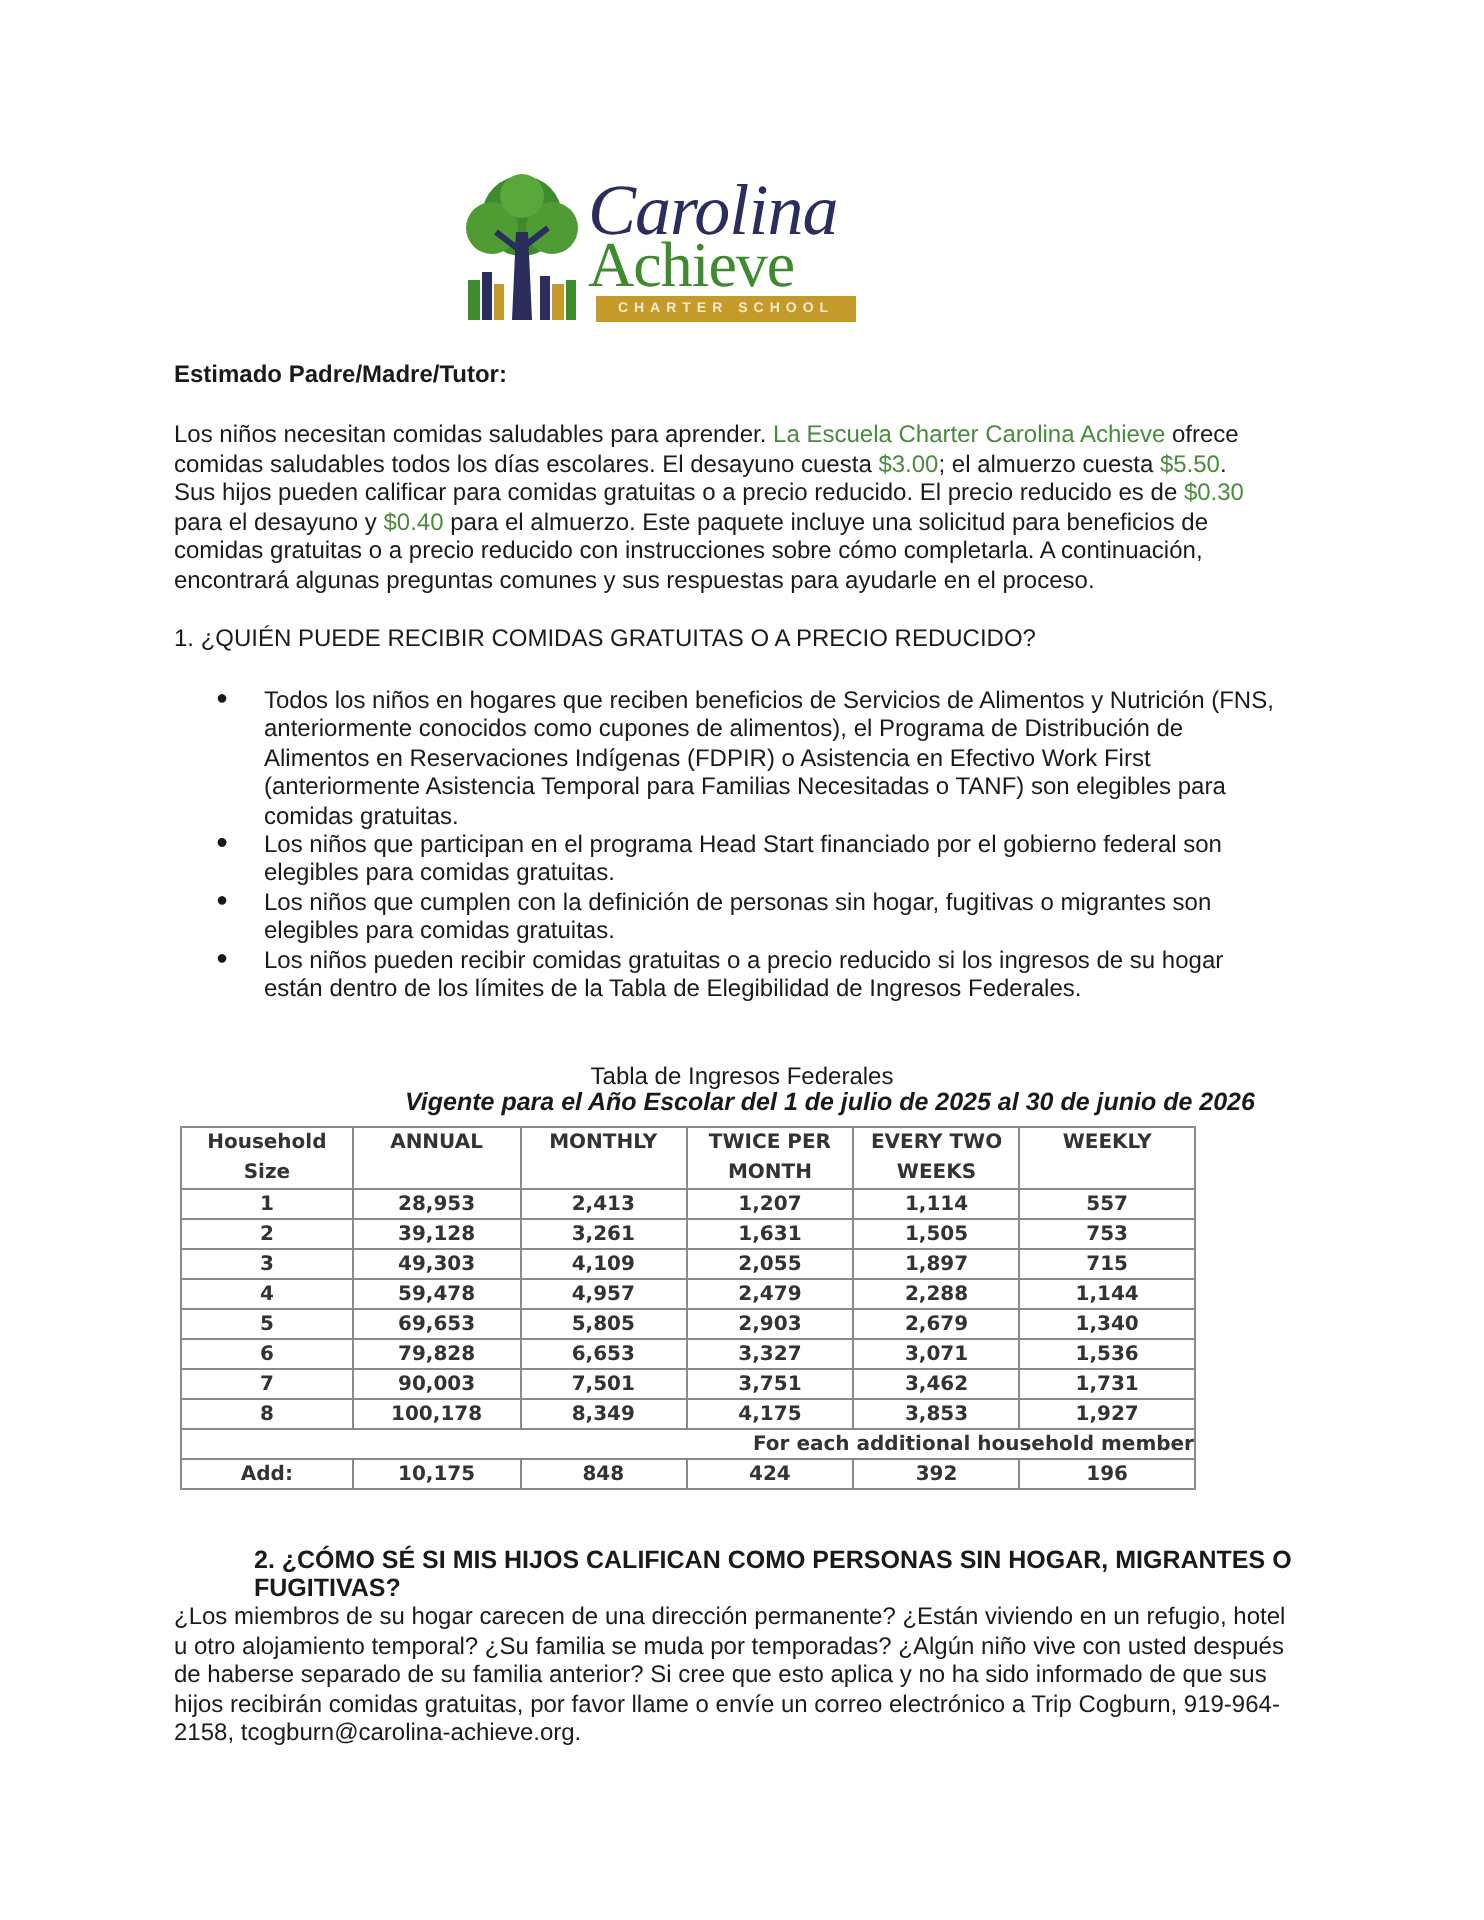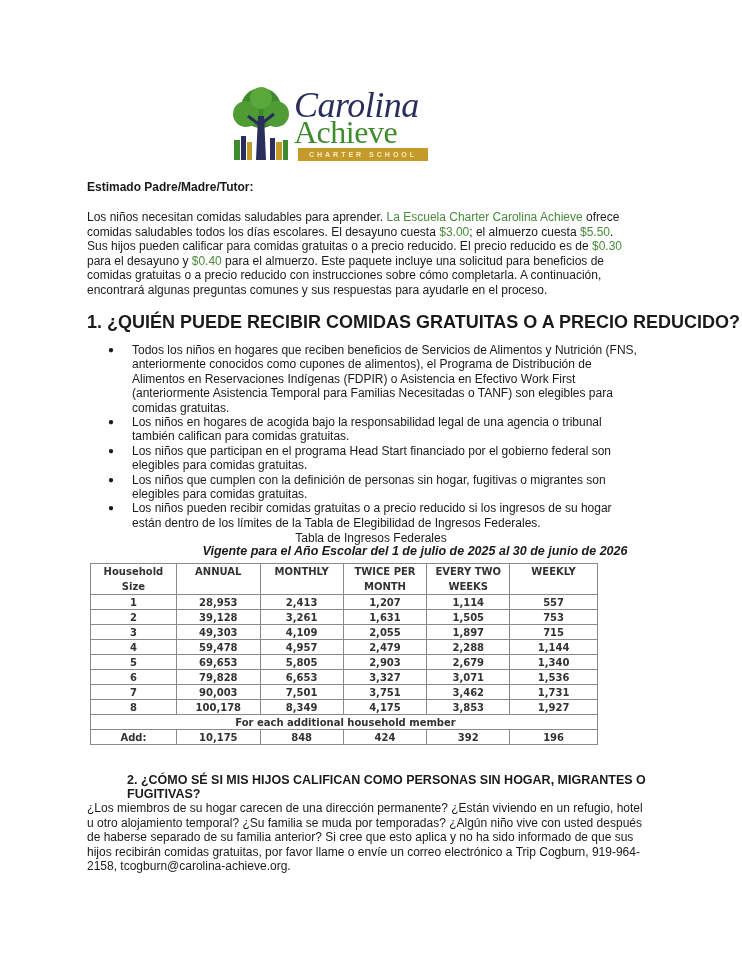--- a/index.html
+++ b/index.html
@@ -11,35 +11,35 @@
   .logo-text-achieve { position: absolute; left: 66px; top: 30px; font-family: "Liberation Serif", serif;
          font-weight: normal; font-size: 32px; color: #3e8b2e; letter-spacing: -0.5px; }
   .logo-bar { position: absolute; left: 70px; top: 64px; width: 130px; height: 13px; background: #c49a2a;
          color: #f6ecc8; font-size: 7px; font-weight: bold; letter-spacing: 3px; text-align: center; line-height: 13px; }
   .logo-tree { position: absolute; left: 0; top: 2px; width: 66px; height: 76px; }
 
   .greeting { position: absolute; left: 87px; top: 180px; font-size: 12px; font-weight: bold; }
   .intro { position: absolute; left: 87px; top: 210px; width: 540px; font-size: 12px; line-height: 14.6px; }
   .green { color: #4a8a3c; text-align: center; }
 
-  .h1 { position: absolute; left: 87px; top: 312px; font-size: 18px; font-weight: bold; }
+  .h1 { position: absolute; left: 87px; top: 312px; font-size: 12px; font-weight: normal; }
   .bullets { position: absolute; left: 108px; top: 343px; width: 530px; margin: 0; padding: 0; list-style: none;
              font-size: 12px; line-height: 14.4px; }
   .bullets li { position: relative; padding-left: 24px; margin-bottom: 0; }
   .bullets li .dot { position: absolute; left: 0; top: 0; font-size: 10px; }
 
   .table-title { position: absolute; left: 0; width: 742px; top: 531px; text-align: center; font-size: 12px; }
   .table-subtitle { position: absolute; left: 0; width: 742px; top: 544px; text-align: center; font-size: 12.5px;
                     font-weight: bold; font-style: italic; margin-left: 44px; }
 
   table.income { position: absolute; left: 90px; top: 563px; width: 508px; border-collapse: collapse;
                  font-family: "DejaVu Sans", sans-serif; font-size: 10px; font-weight: bold; color: #333; }
   table.income th, table.income td { border: 1px solid #8a8a8a; text-align: center; padding: 0; height: 14px; }
   table.income th { height: 30px; line-height: 15px; vertical-align: top; font-size: 10px; }
-  table.income td.note { text-align: center; padding-left: 3px; }
+  table.income td.note { text-align: right; padding-left: 3px; }
   table.income col.c1 { width: 86px; }
   table.income col.c2 { width: 84px; }
   table.income col.c3 { width: 83px; }
   table.income col.c4 { width: 84px; }
   table.income col.c5 { width: 83px; }
   table.income col.c6 { width: 88px; }
 
   .h2 { position: absolute; left: 87px; top: 773px; width: 560px; font-size: 12.5px; font-weight: bold; line-height: 14px; margin-left: 40px; }
   .para2 { position: absolute; left: 87px; top: 801px; width: 560px; font-size: 12px; line-height: 14.6px; }
 </style>
@@ -66,21 +66,21 @@
   <div class="logo-bar">CHARTER SCHOOL</div>
 </div>
 
 <div class="greeting">Estimado Padre/Madre/Tutor:</div>
 
 <div class="intro"><span>Los niños necesitan comidas saludables para aprender. </span><span class="green">La Escuela Charter Carolina Achieve</span><span> ofrece comidas saludables todos los días escolares. El desayuno cuesta </span><span class="green">$3.00</span><span>; el almuerzo cuesta </span><span class="green">$5.50</span><span>. Sus hijos pueden calificar para comidas gratuitas o a precio reducido. El precio reducido es de </span><span class="green">$0.30</span><span> para el desayuno y </span><span class="green">$0.40</span><span> para el almuerzo. Este paquete incluye una solicitud para beneficios de comidas gratuitas o a precio reducido con instrucciones sobre cómo completarla. A continuación, encontrará algunas preguntas comunes y sus respuestas para ayudarle en el proceso.</span></div>
 
 <div class="h1">1. ¿QUIÉN PUEDE RECIBIR COMIDAS GRATUITAS O A PRECIO REDUCIDO?</div>
 <ul class="bullets">
   <li><span class="dot">●</span><span>Todos los niños en hogares que reciben beneficios de Servicios de Alimentos y Nutrición (FNS, anteriormente conocidos como cupones de alimentos), el Programa de Distribución de Alimentos en Reservaciones Indígenas (FDPIR) o Asistencia en Efectivo Work First (anteriormente Asistencia Temporal para Familias Necesitadas o TANF) son elegibles para comidas gratuitas.</span></li>
-  <li><span class="dot">●</span><span>Los niños en hogares de acogida bajo la responsabilidad legal de una agencia o tribunal también califican para comidas gratuitas.</span></li>
+  <li><span class="dot">●</span></li>
   <li><span class="dot">●</span><span>Los niños que participan en el programa Head Start financiado por el gobierno federal son elegibles para comidas gratuitas.</span></li>
   <li><span class="dot">●</span><span>Los niños que cumplen con la definición de personas sin hogar, fugitivas o migrantes son elegibles para comidas gratuitas.</span></li>
   <li><span class="dot">●</span><span>Los niños pueden recibir comidas gratuitas o a precio reducido si los ingresos de su hogar están dentro de los límites de la Tabla de Elegibilidad de Ingresos Federales.</span></li>
 </ul>
 
 <div class="table-title">Tabla de Ingresos Federales</div>
 <div class="table-subtitle">Vigente para el Año Escolar del 1 de julio de 2025 al 30 de junio de 2026</div>
 
 <table class="income" id="income-table">
   <colgroup>

